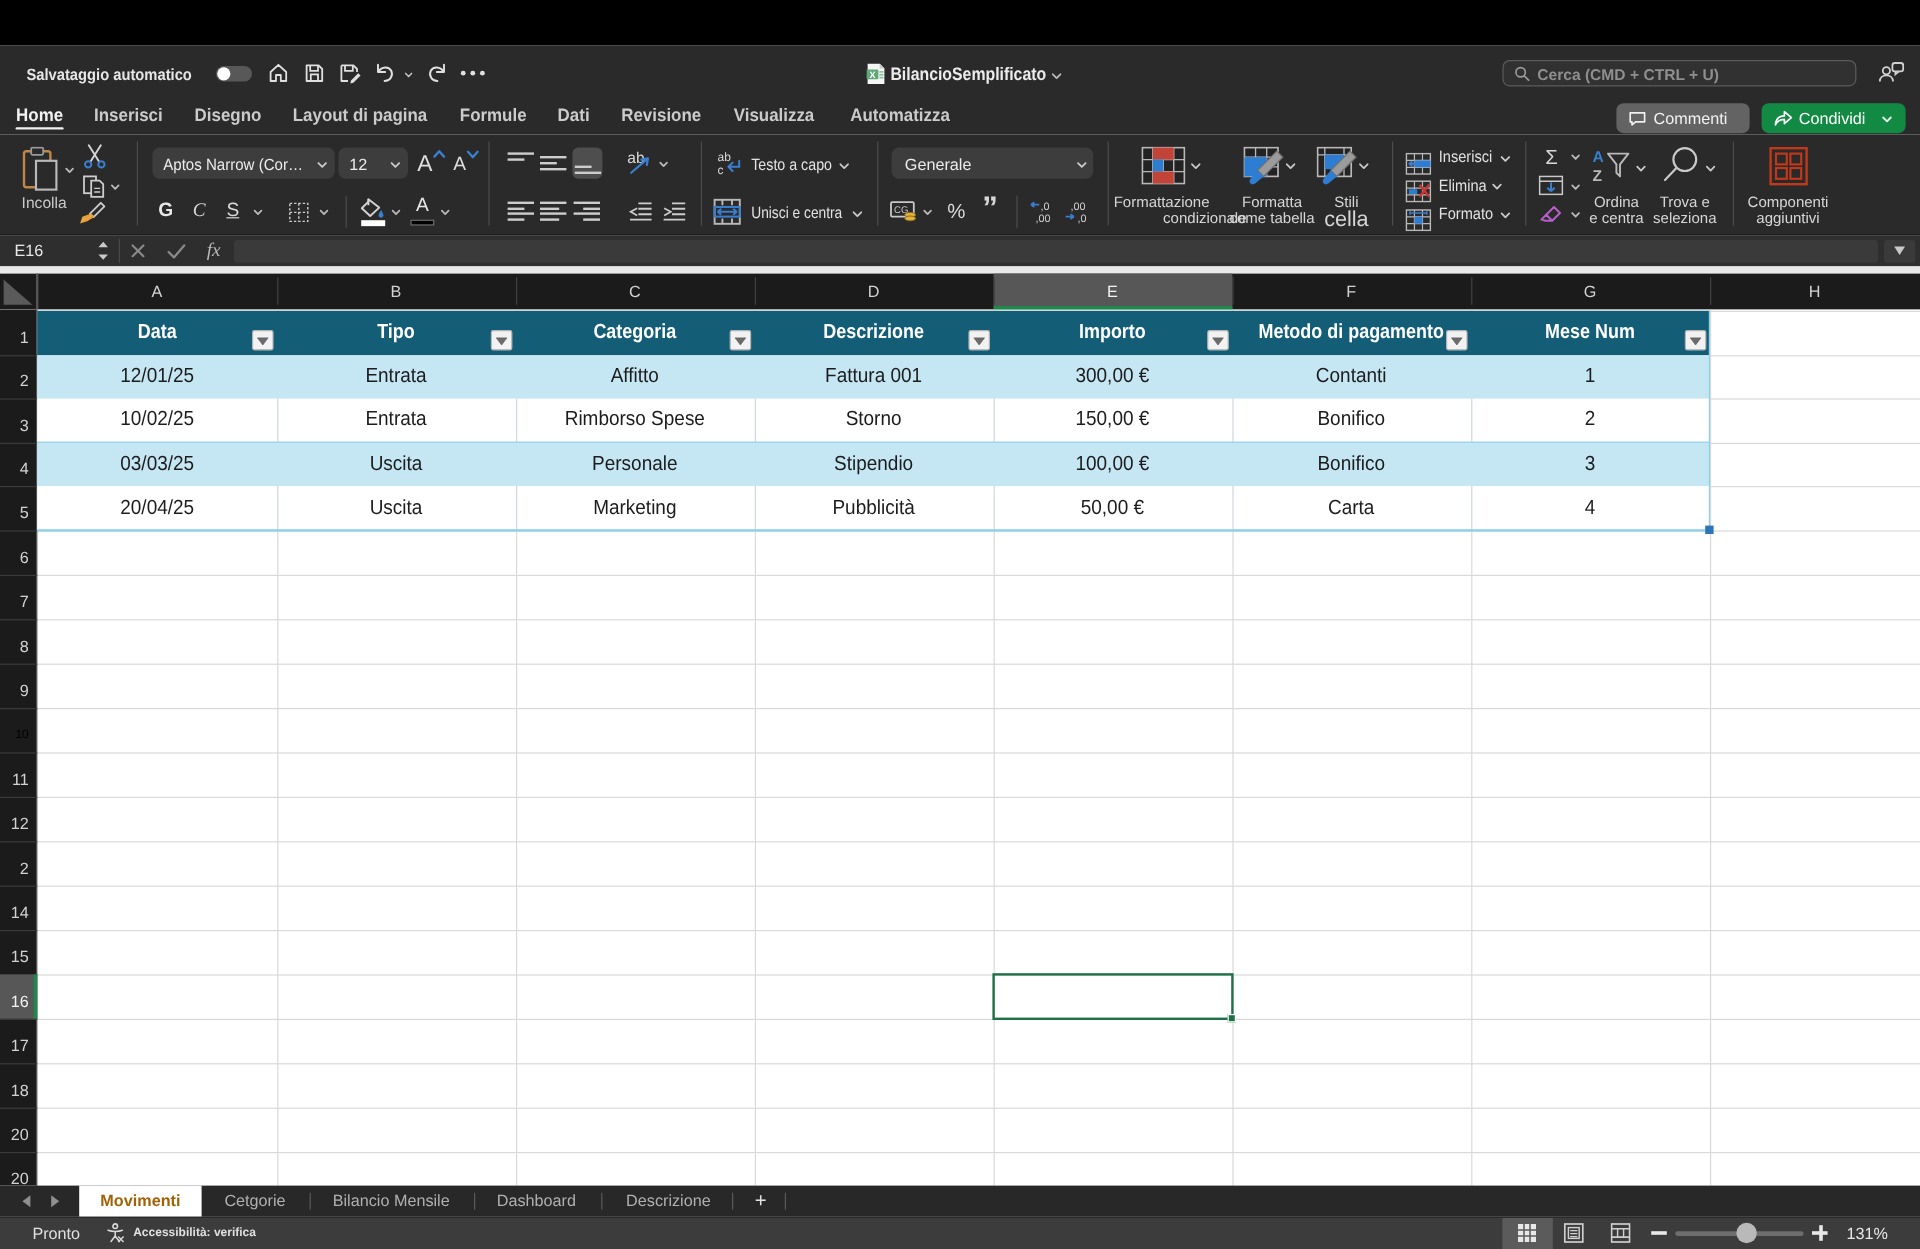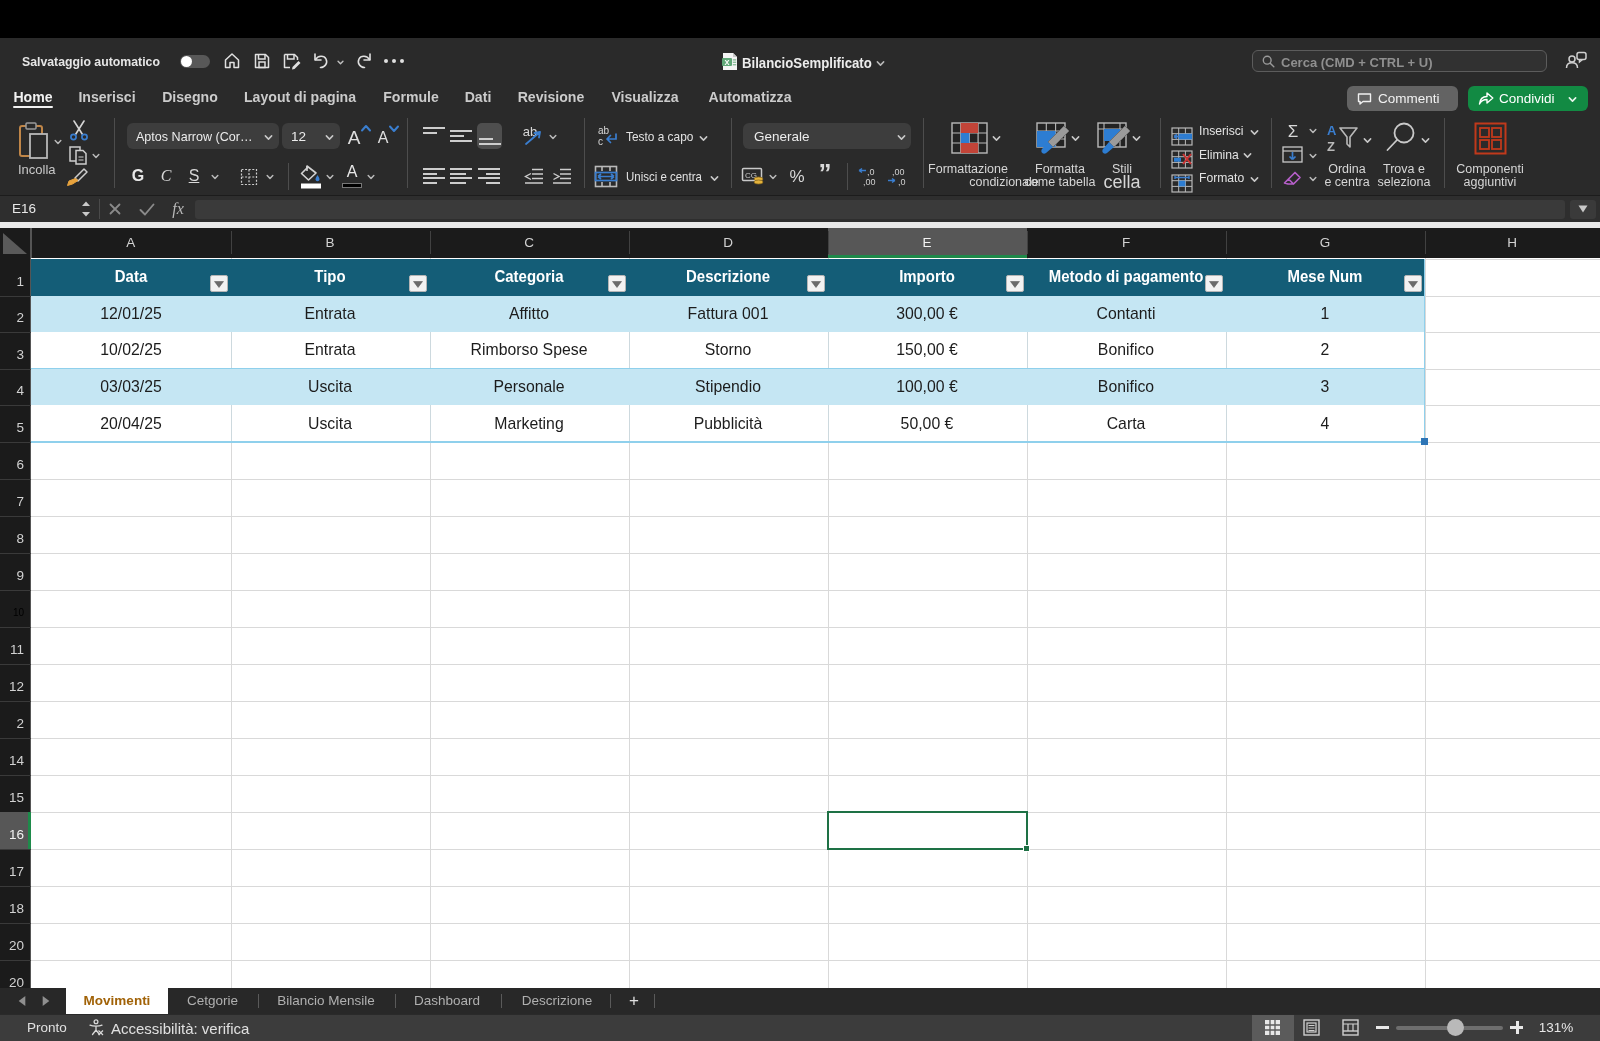--- a/index.html
+++ b/index.html
@@ -583,21 +583,21 @@
 <div style="position:absolute;left:610px;top:994px;width:1px;height:14px;background:#5a5a5a;"></div>
 <div style="position:absolute;left:654px;top:994px;width:1px;height:14px;background:#5a5a5a;"></div>
 <div style="position:absolute;left:634px;top:1000px;transform:translate(-50%,-50%);font-size:17px;color:#e0e0e0;font-weight:400;white-space:nowrap;line-height:1;">+</div>
 <div style="position:absolute;left:0px;top:1013.5px;width:1600px;height:27.5px;background:#3c3c3c;border-top:1px solid #2a2a2a;"></div>
 <div style="position:absolute;left:27px;top:1027.5px;transform:translateY(-50%);font-size:13.5px;color:#e0e0e0;font-weight:400;white-space:nowrap;line-height:1;">Pronto</div>
 <svg style="position:absolute;left:88px;top:1019px" width="17" height="17" viewBox="0 0 17 17">
       <circle cx="8" cy="2.8" r="1.9" fill="none" stroke="#d8d8d8" stroke-width="1.3"></circle>
       <path d="M2 6.2 C5 7.5 11 7.5 14 6.2 M8 7.5 V11 M8 11 L4.5 15.5 M8 11 L11.5 15.5" fill="none" stroke="#d8d8d8" stroke-width="1.3" stroke-linecap="round"></path>
       <path d="M10.5 11.5 L15 16 M15 11.5 L10.5 16" stroke="#d8d8d8" stroke-width="1.2"></path>
     </svg>
-<div style="position:absolute;left:111px;top:1027.5px;transform:translateY(-50%);font-size:15px;color:#e0e0e0;font-weight:400;white-space:nowrap;line-height:1;">Accessibilità: verifica</div>
+<div style="position:absolute;left:111px;top:1027.5px;transform:translateY(-50%);font-size:10px;color:#e0e0e0;font-weight:700;white-space:nowrap;line-height:1;">Accessibilità: verifica</div>
 <div style="position:absolute;left:1252px;top:1014.5px;width:42px;height:26.5px;background:#5b5b5b;"></div>
 <svg style="position:absolute;left:1264px;top:1019px" width="17" height="17" viewBox="0 0 17 17">
       <rect x="1" y="1" width="15" height="15" fill="#e8e8e8"></rect>
       <path d="M1 6 H16 M1 11 H16 M6 1 V16 M11 1 V16" stroke="#5b5b5b" stroke-width="1.3"></path>
     </svg>
 <svg style="position:absolute;left:1303px;top:1019px" width="17" height="17" viewBox="0 0 17 17">
       <rect x="1" y="1" width="15" height="15" fill="none" stroke="#cfcfcf" stroke-width="1.4"></rect>
       <rect x="4" y="4" width="9" height="9" fill="none" stroke="#cfcfcf" stroke-width="1.2"></rect>
       <path d="M5.5 6.5 H11.5 M5.5 9 H11.5 M5.5 11.5 H11.5" stroke="#cfcfcf" stroke-width="1"></path>
     </svg>

